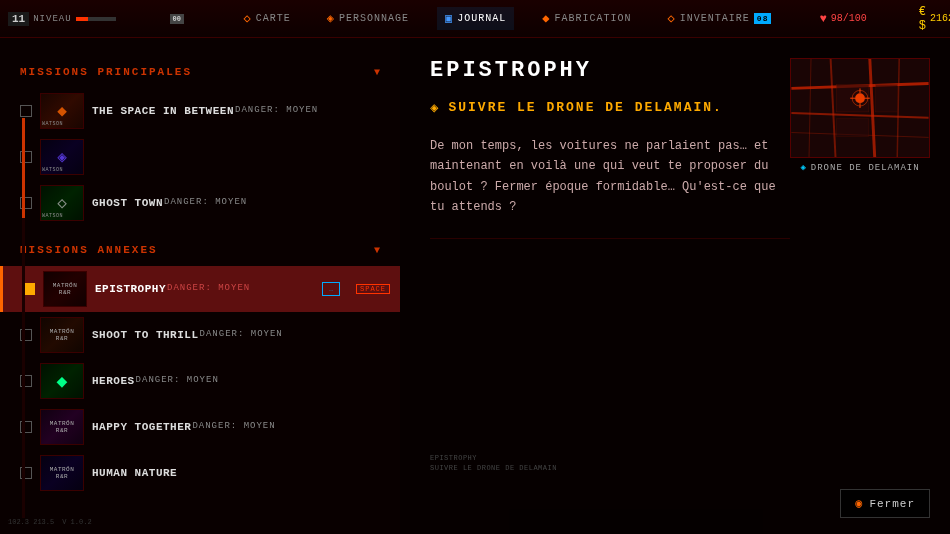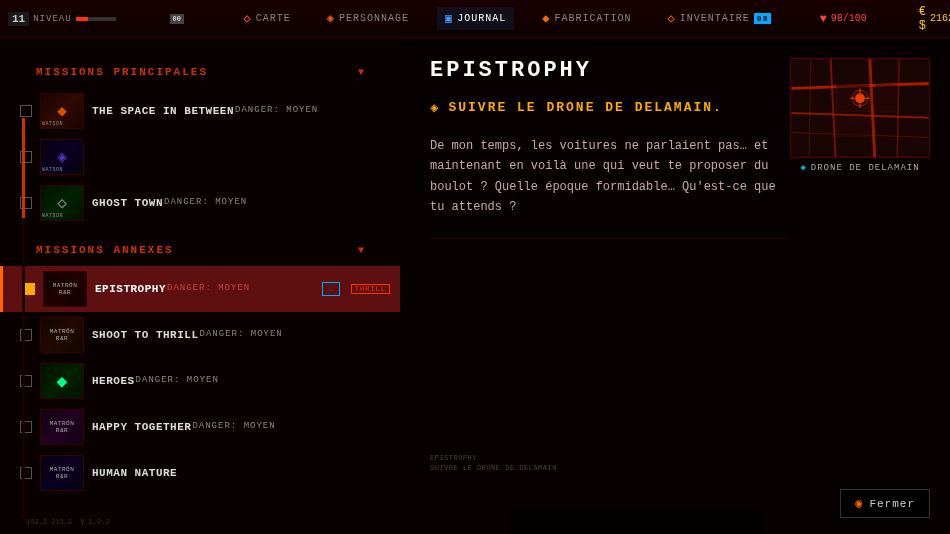--- a/index.html
+++ b/index.html
@@ -144,21 +144,21 @@
       padding: 10px 0;
       overflow: hidden;
       flex-shrink: 0;
     }
 
     .section-header {
       display: flex;
       align-items: flex-end;
       justify-content: space-between;
       padding: 6px 20px 6px 20px;
-      margin: 4px 16px;
+      margin: 4px 0;
       font-family: Liberation Mono, monospace;
     }
 
     .section-title {
       font-size: 11px;
       font-weight: bold;
       letter-spacing: 2px;
       color: #cc3300;
       text-transform: uppercase;
     }
@@ -417,21 +417,21 @@
       left: 30px;
       font-size: 7px;
       color: #444;
       line-height: 1.4;
       letter-spacing: 0.5px;
     }
 
     .bottom-left-info {
       position: absolute;
       bottom: 8px;
-      left: 26px;
+      left: 8px;
       font-size: 7px;
       color: #333;
       display: flex;
       gap: 8px;
       font-family: Liberation Mono, monospace;
     }
 
     .thumb-star {
       color: #00ff88;
       font-size: 18px;
@@ -576,21 +576,21 @@
       <div class="mission-thumb thumb-epistrophy">
         <div class="thumb-matron">MATRÓN<br>R&amp;R</div>
       </div>
       <div class="mission-info">
         <span class="mission-name">EPISTROPHY</span>
         <span class="mission-danger">DANGER: MOYEN</span>
       </div>
       <div class="active-indicator">
         <span class="active-dots">…</span>
       </div>
-      <span class="mission-tag">THRILL</span>
+      <span class="mission-tag">SPACE</span>
     </div>
 
     <div class="mission-item">
       <div class="mission-checkbox"></div>
       <div class="mission-thumb thumb-shoot">
         <div class="thumb-matron">MATRÓN<br>R&amp;R</div>
       </div>
       <div class="mission-info">
         <span class="mission-name">SHOOT TO THRILL</span>
         <span class="mission-danger">DANGER: MOYEN</span>
@@ -667,21 +667,21 @@
       </div>
     </div>
 
     <h1 class="mission-title-main">EPISTROPHY</h1>
 
     <div class="objective-box">
       <span class="objective-icon">◈</span>
       <span class="objective-text">SUIVRE LE DRONE DE DELAMAIN.</span>
     </div>
 
-    <p class="mission-desc">De mon temps, les voitures ne parlaient pas… et maintenant en voilà une qui veut te proposer du boulot ? Quelle époque formidable… Qu'est-ce que tu attends ?</p>
+    <p class="mission-desc">De mon temps, les voitures ne parlaient pas… et maintenant en voilà une qui veut te proposer du boulot ? Fermer époque formidable… Qu'est-ce que tu attends ?</p>
 
     <div style="width: 360px; height: 1px; background: #2a0000; margin: 10px 0;"></div>
 
     <div class="small-print">
       <div>EPISTROPHY</div>
       <div>SUIVRE LE DRONE DE DELAMAIN</div>
     </div>
 
     <div class="close-btn">
       <span class="close-btn-icon">◉</span>

